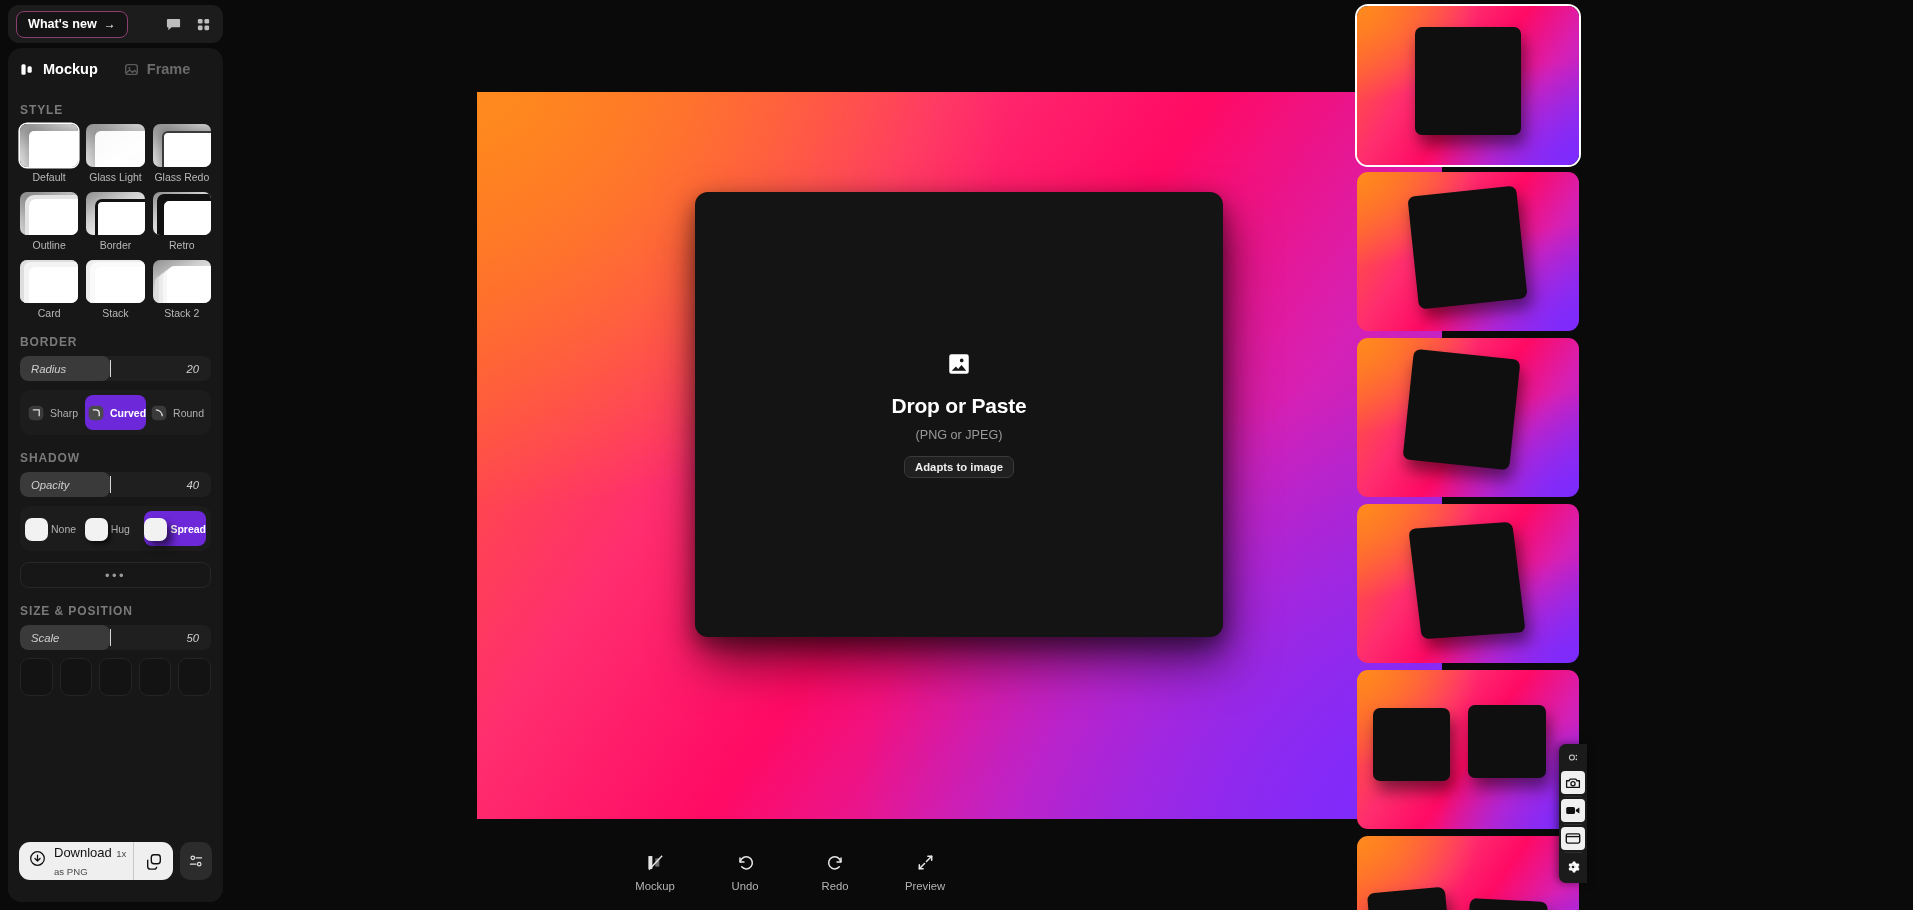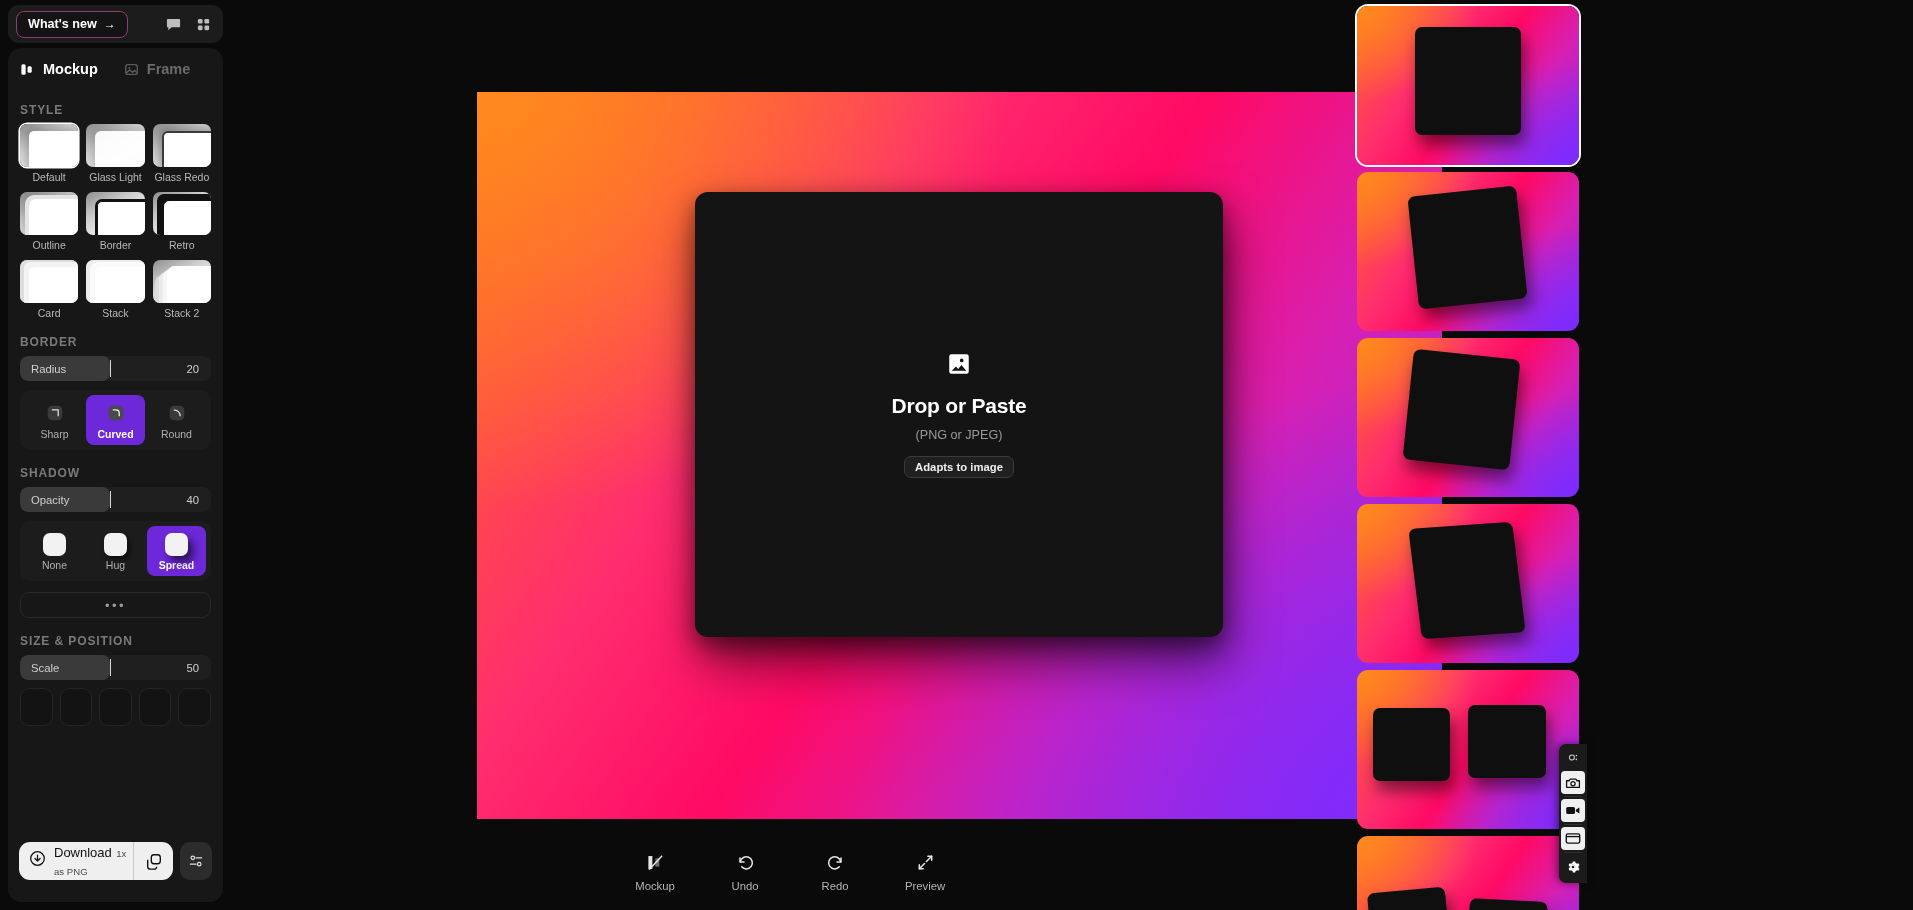--- a/index.html
+++ b/index.html
@@ -109,20 +109,21 @@
   .style-name {
     text-align: center; font-size: 10.5px; color: #b8b8b8; margin-top: 4px;
     white-space: nowrap; overflow: hidden; text-overflow: ellipsis;
   }
 
   
   .slider-row {
     margin: 0 12px; height: 25px; background: #1f1f1f; border-radius: 8px;
     display: flex; align-items: center; position: relative; cursor: ew-resize;
     overflow: hidden;
+    font-style: italic;
   }
   .slider-fill {
     position: absolute; left: 0; top: 0; bottom: 0; background: #3a3a3a;
     border-radius: 8px;
   }
   .slider-handle {
     position: absolute; top: 4px; bottom: 4px; width: 1.6px; background: #d6d6d6;
   }
   .slider-label {
     position: relative; font-size: 11.3px; color: #cfcfcf; padding-left: 11px;
@@ -131,21 +132,21 @@
     position: relative; margin-left: auto; font-size: 11.3px; color: #cfcfcf; padding-right: 12px;
   }
 
   
   .seg {
     margin: 9px 12px 0 12px; background: #1c1c1c; border-radius: 10px;
     display: grid; grid-template-columns: repeat(3, 1fr); padding: 5px; gap: 2px;
   }
   .seg-item {
     border-radius: 8px; padding: 6px 0 5px 0; cursor: pointer;
-    display: flex; flex-direction: column; align-items: center; gap: 3px;
+    display: flex; flex-direction: row; align-items: center; gap: 3px;
   }
   .seg-item.active { background: #6d28d9; justify-content: space-between; }
   .seg-ico { height: 24px; display: flex; align-items: center; justify-content: center; }
   .seg-name { font-size: 10.5px; color: #b0b0b0; }
   .seg-item.active .seg-name { color: #ffffff; font-weight: 700; }
 
   .shad-chip {
     width: 23px; height: 23px; border-radius: 7px; background: #f2f2f2;
     position: relative;
   }

